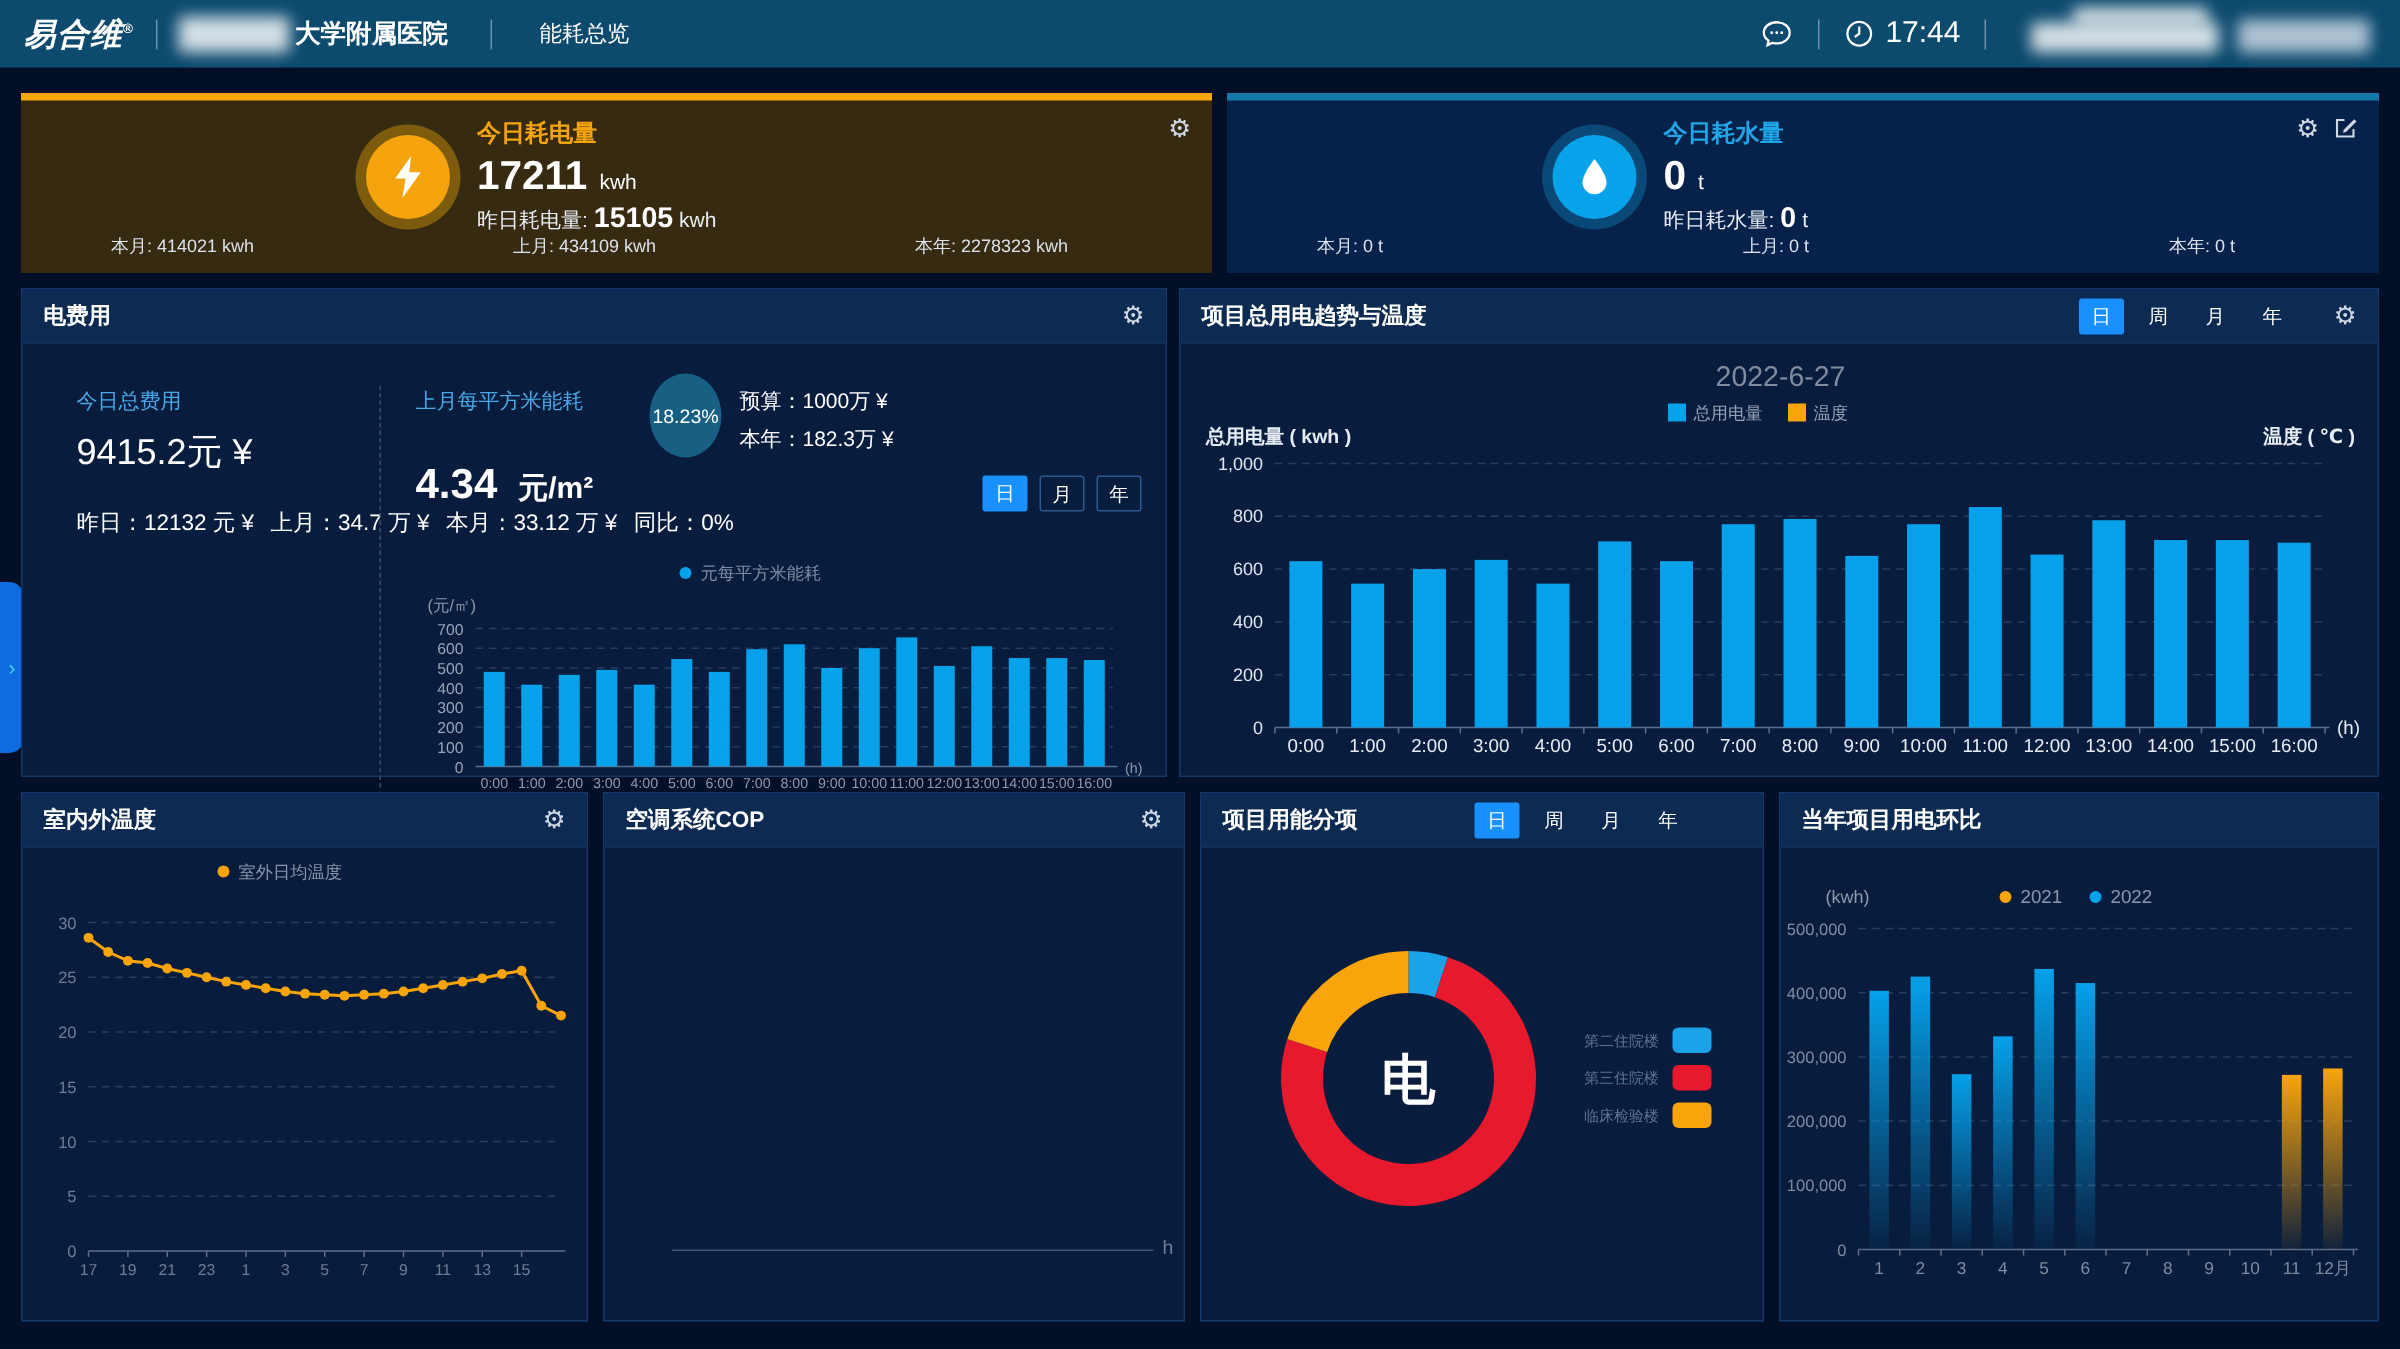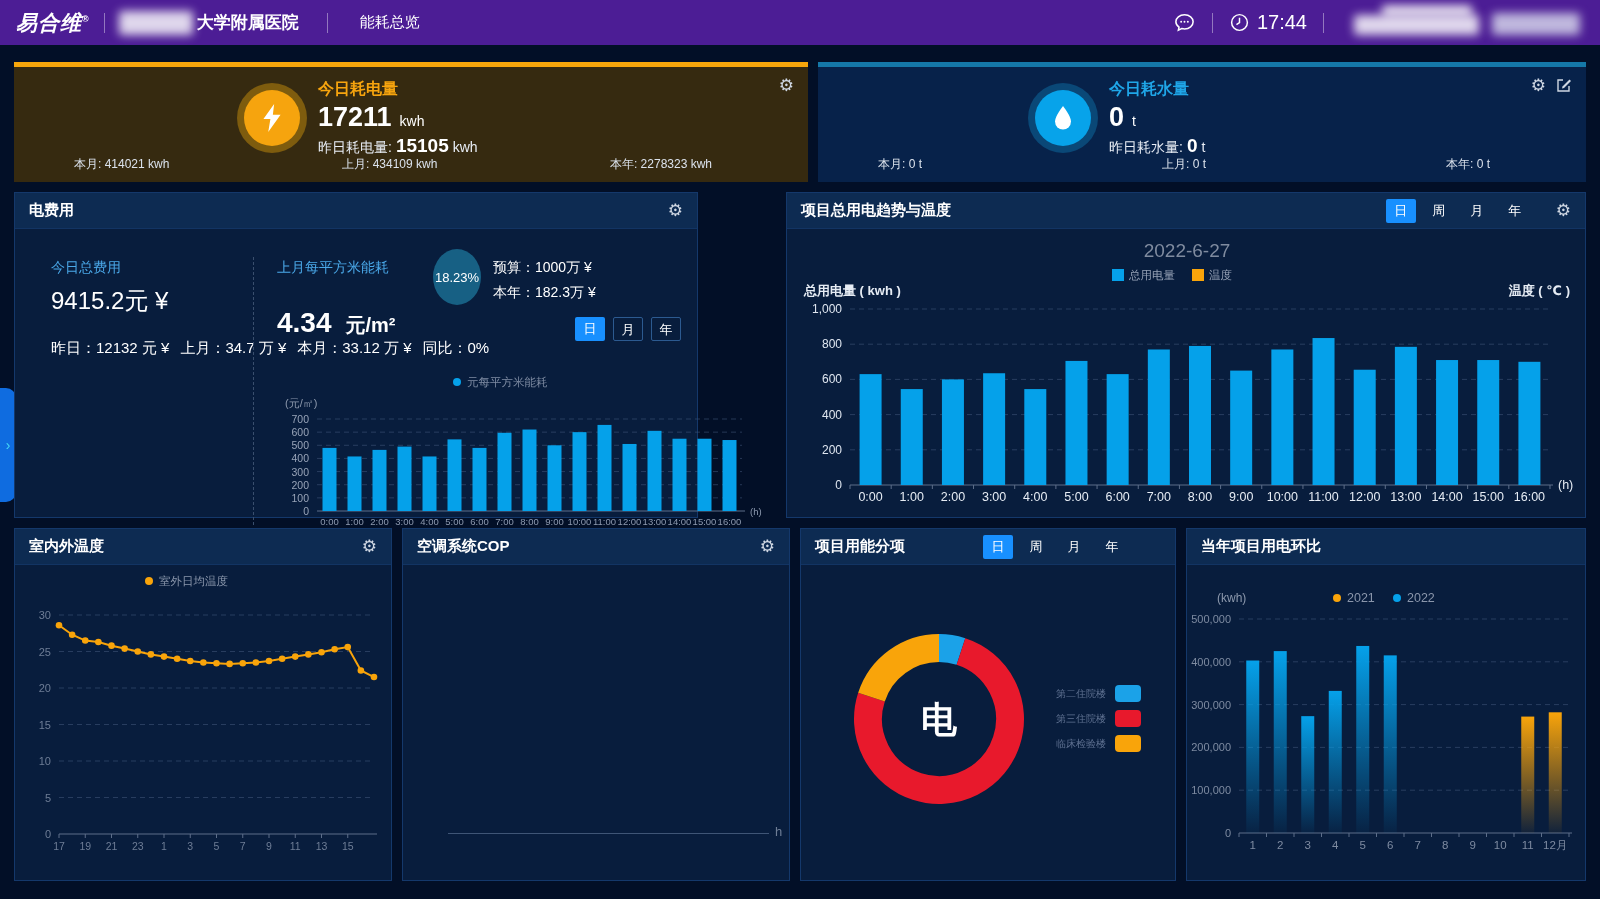--- a/index.html
+++ b/index.html
@@ -2,21 +2,21 @@
 <html><head>
 <meta charset="utf-8">
 <style>
   * { margin:0; padding:0; box-sizing:border-box; }
   html,body { width:1600px; height:899px; overflow:hidden; background:#020f27;
     font-family:"Liberation Sans","DejaVu Sans",sans-serif; color:#fff; }
   .page { position:relative; width:1600px; height:899px; background:#020f27; }
 
   
   .navbar { position:absolute; left:0; top:0; width:1600px; height:45px;
-    background:#4c1d95; display:flex; align-items:center; padding:0 16px; }
+    background:#0c4a6e; display:flex; align-items:center; padding:0 16px; }
   .logo { font-size:21px; font-weight:bold; font-style:italic; letter-spacing:1px; }
   .logo sup { font-size:9px; font-style:normal; }
   .nav-divider { width:1px; height:20px; background:rgba(255,255,255,.4); margin:0 14px; }
   .hospital-name { font-size:17px; font-weight:bold; display:flex; align-items:center; }
   .blur-block { background:rgba(255,255,255,.82); border-radius:3px; filter:blur(5px); }
   .nav-blur-1 { width:74px; height:24px; margin-right:4px; }
   .menu-item { font-size:15px; margin-left:18px; }
   .nav-right { margin-left:auto; display:flex; align-items:center; }
   .nav-time { font-size:20px; margin-left:7px; }
   .nav-blur-user { position:relative; width:230px; height:36px; margin-left:14px; }
@@ -52,21 +52,21 @@
     justify-content:space-between; padding:0 96px 0 60px; font-size:12px; color:#dbe2ec; }
 
   
   .panel { position:absolute; background:#081d3d; border:1px solid #14386b; }
   .panel-header { height:36px; background:#0d2b52; border-bottom:1px solid #123463;
     display:flex; align-items:center; padding:0 14px; }
   .panel-title { font-size:15px; font-weight:bold; }
   .spacer { flex:1; }
   .panel-content { position:relative; width:100%; height:calc(100% - 36px); }
 
-  .panel-cost { left:14px; top:192px; width:684px; height:326px; }
+  .panel-cost { left:14px; top:192px; width:764px; height:326px; }
   .panel-trend { left:786px; top:192px; width:800px; height:326px; }
   .panel-temp { left:14px; top:528px; width:378px; height:353px; }
   .panel-cop { left:402px; top:528px; width:388px; height:353px; }
   .panel-breakdown { left:800px; top:528px; width:376px; height:353px; }
   .panel-yearly { left:1186px; top:528px; width:400px; height:353px; }
 
   
   .tabs { display:flex; gap:8px; }
   .tab { min-width:30px; height:24px; line-height:24px; text-align:center; font-size:13px;
     padding:0 6px; border-radius:2px; cursor:pointer; color:#fff; }

